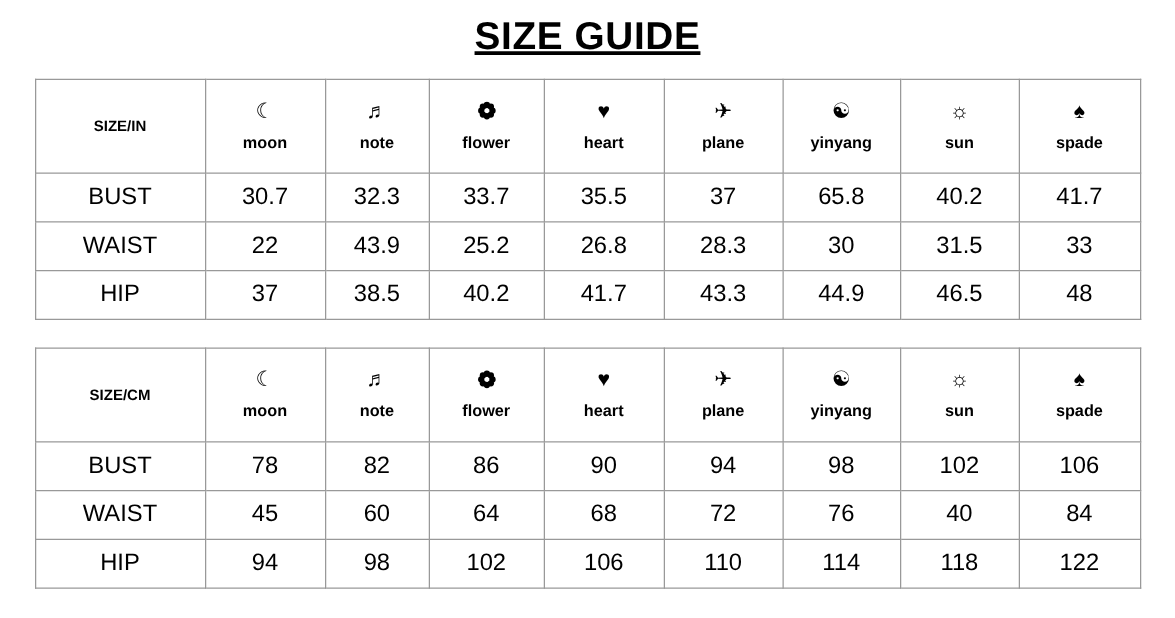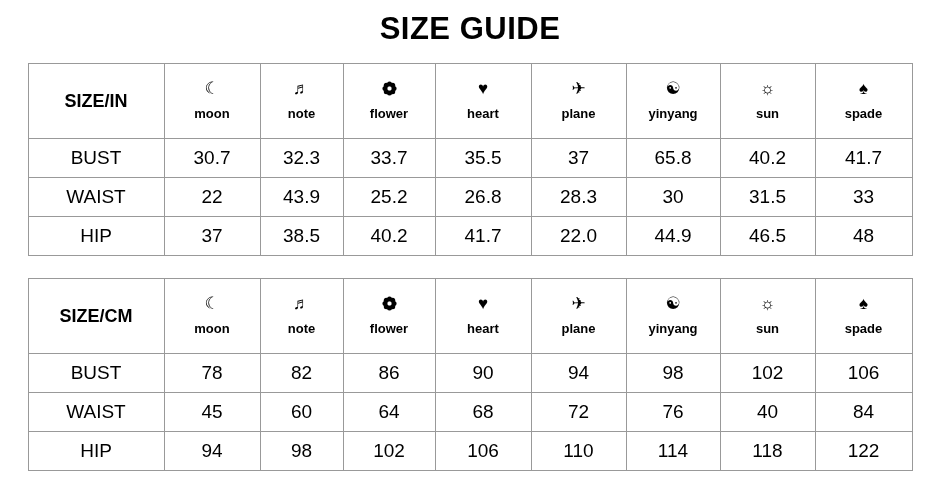--- a/index.html
+++ b/index.html
@@ -11,38 +11,39 @@
     overflow: hidden;
   }
   .page { padding-top: 11px; }
   .page-title {
     text-align: center;
     font-size: 31px;
     font-weight: bold;
     letter-spacing: 0.5px;
     margin: 0 0 16px 0;
     line-height: 36px;
+    text-decoration: underline;
   }
   table.size-table {
     border-collapse: collapse;
     table-layout: fixed;
     width: 884px;
     margin: 0 auto 22px auto;
   }
   table.size-table th,
   table.size-table td {
     border: 1px solid #999999;
     text-align: center;
     vertical-align: middle;
     padding: 0;
     overflow: hidden;
   }
   table.size-table thead th { height: 74px; }
   table.size-table tbody td { height: 38px; font-size: 19px; font-weight: normal; margin-top: 13px; }
-  .unit-header { font-size: 18px; font-weight: bold; }
+  .unit-header { font-size: 12px; font-weight: bold; }
   .col-header { font-weight: bold; }
   .hdr-icon {
     display: flex;
     align-items: center;
     justify-content: center;
     height: 22px;
     font-size: 17px;
     line-height: 1;
     font-weight: normal;
     margin-bottom: 3px;
@@ -158,21 +159,21 @@
         <td>30</td>
         <td>31.5</td>
         <td>33</td>
       </tr>
       <tr>
         <td class="row-label">HIP</td>
         <td>37</td>
         <td>38.5</td>
         <td>40.2</td>
         <td>41.7</td>
-        <td>22.0</td>
+        <td>43.3</td>
         <td>44.9</td>
         <td>46.5</td>
         <td>48</td>
       </tr>
     </tbody>
   </table>
 
   <table class="size-table">
     <colgroup>
       <col class="c-unit">

